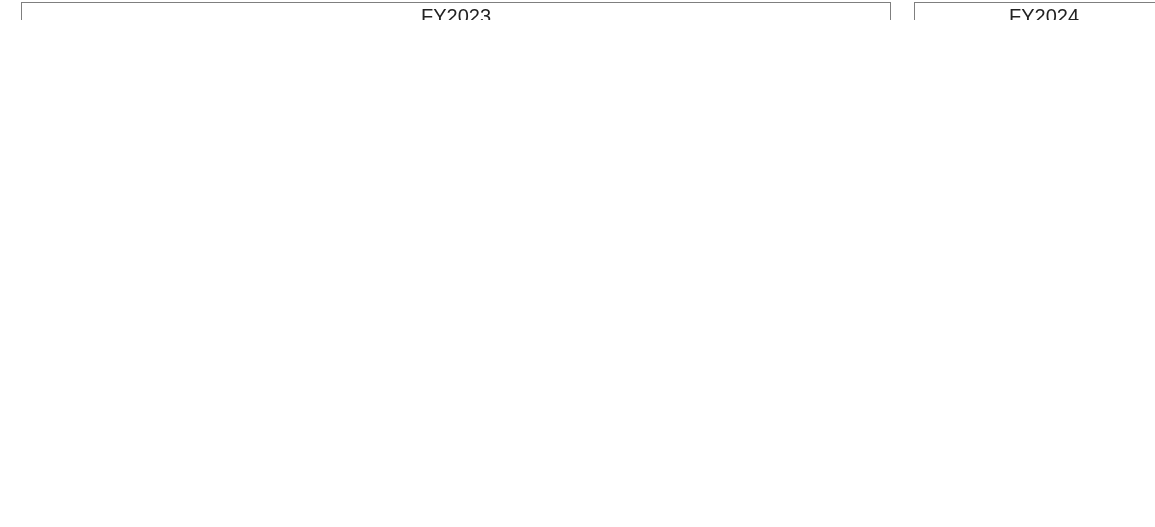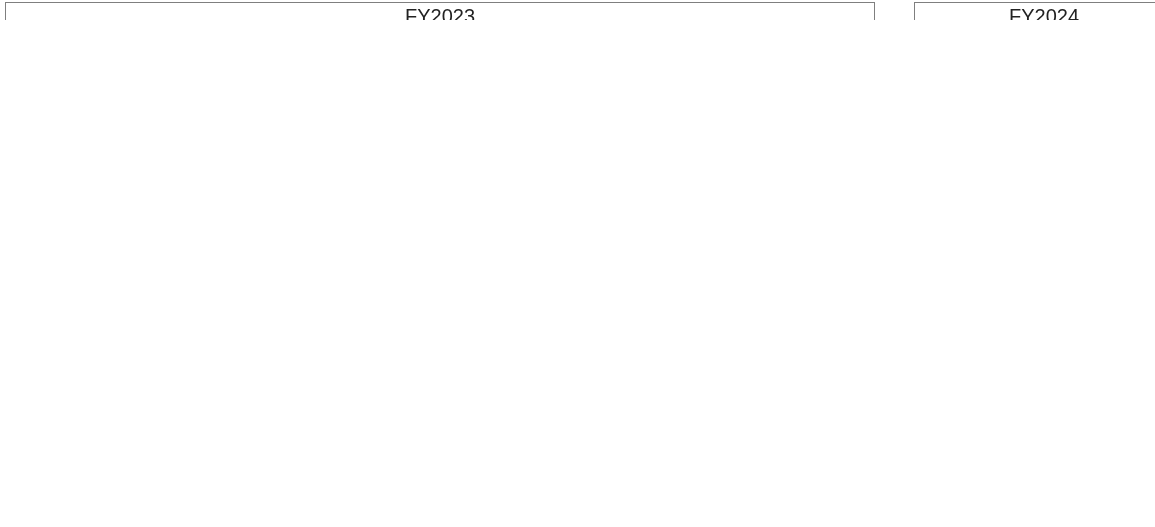--- a/index.html
+++ b/index.html
@@ -100,21 +100,21 @@
     width: 0; height: 0;
     border-top: 125px solid transparent;
     border-bottom: 125px solid transparent;
     border-left: 70px solid #2e4ed6;
   }
   .footnote { position: absolute; font-size: 17px; }
 </style>
 </head>
 <body>
 
-<div class="year-box" style="left:5px; top:2px; width:870px;text-decoration:underline;">
+<div class="year-box" style="left:21px; top:2px; width:870px;text-decoration:underline;">
   <span>FY2023</span>
 </div>
 <div class="year-box" style="left:914px; top:2px; width:260px;">
   <span>FY2024</span>
 </div>
 
 <div class="q-box" style="left:5px;   top:36px; width:214px;"><span>1Q</span></div>
 <div class="q-box" style="left:223px; top:36px; width:214px;"><span>2Q</span></div>
 <div class="q-box" style="left:441px; top:36px; width:214px;"><span>3Q</span></div>
 <div class="q-box" style="left:659px; top:36px; width:216px;"><span>4Q</span></div>

